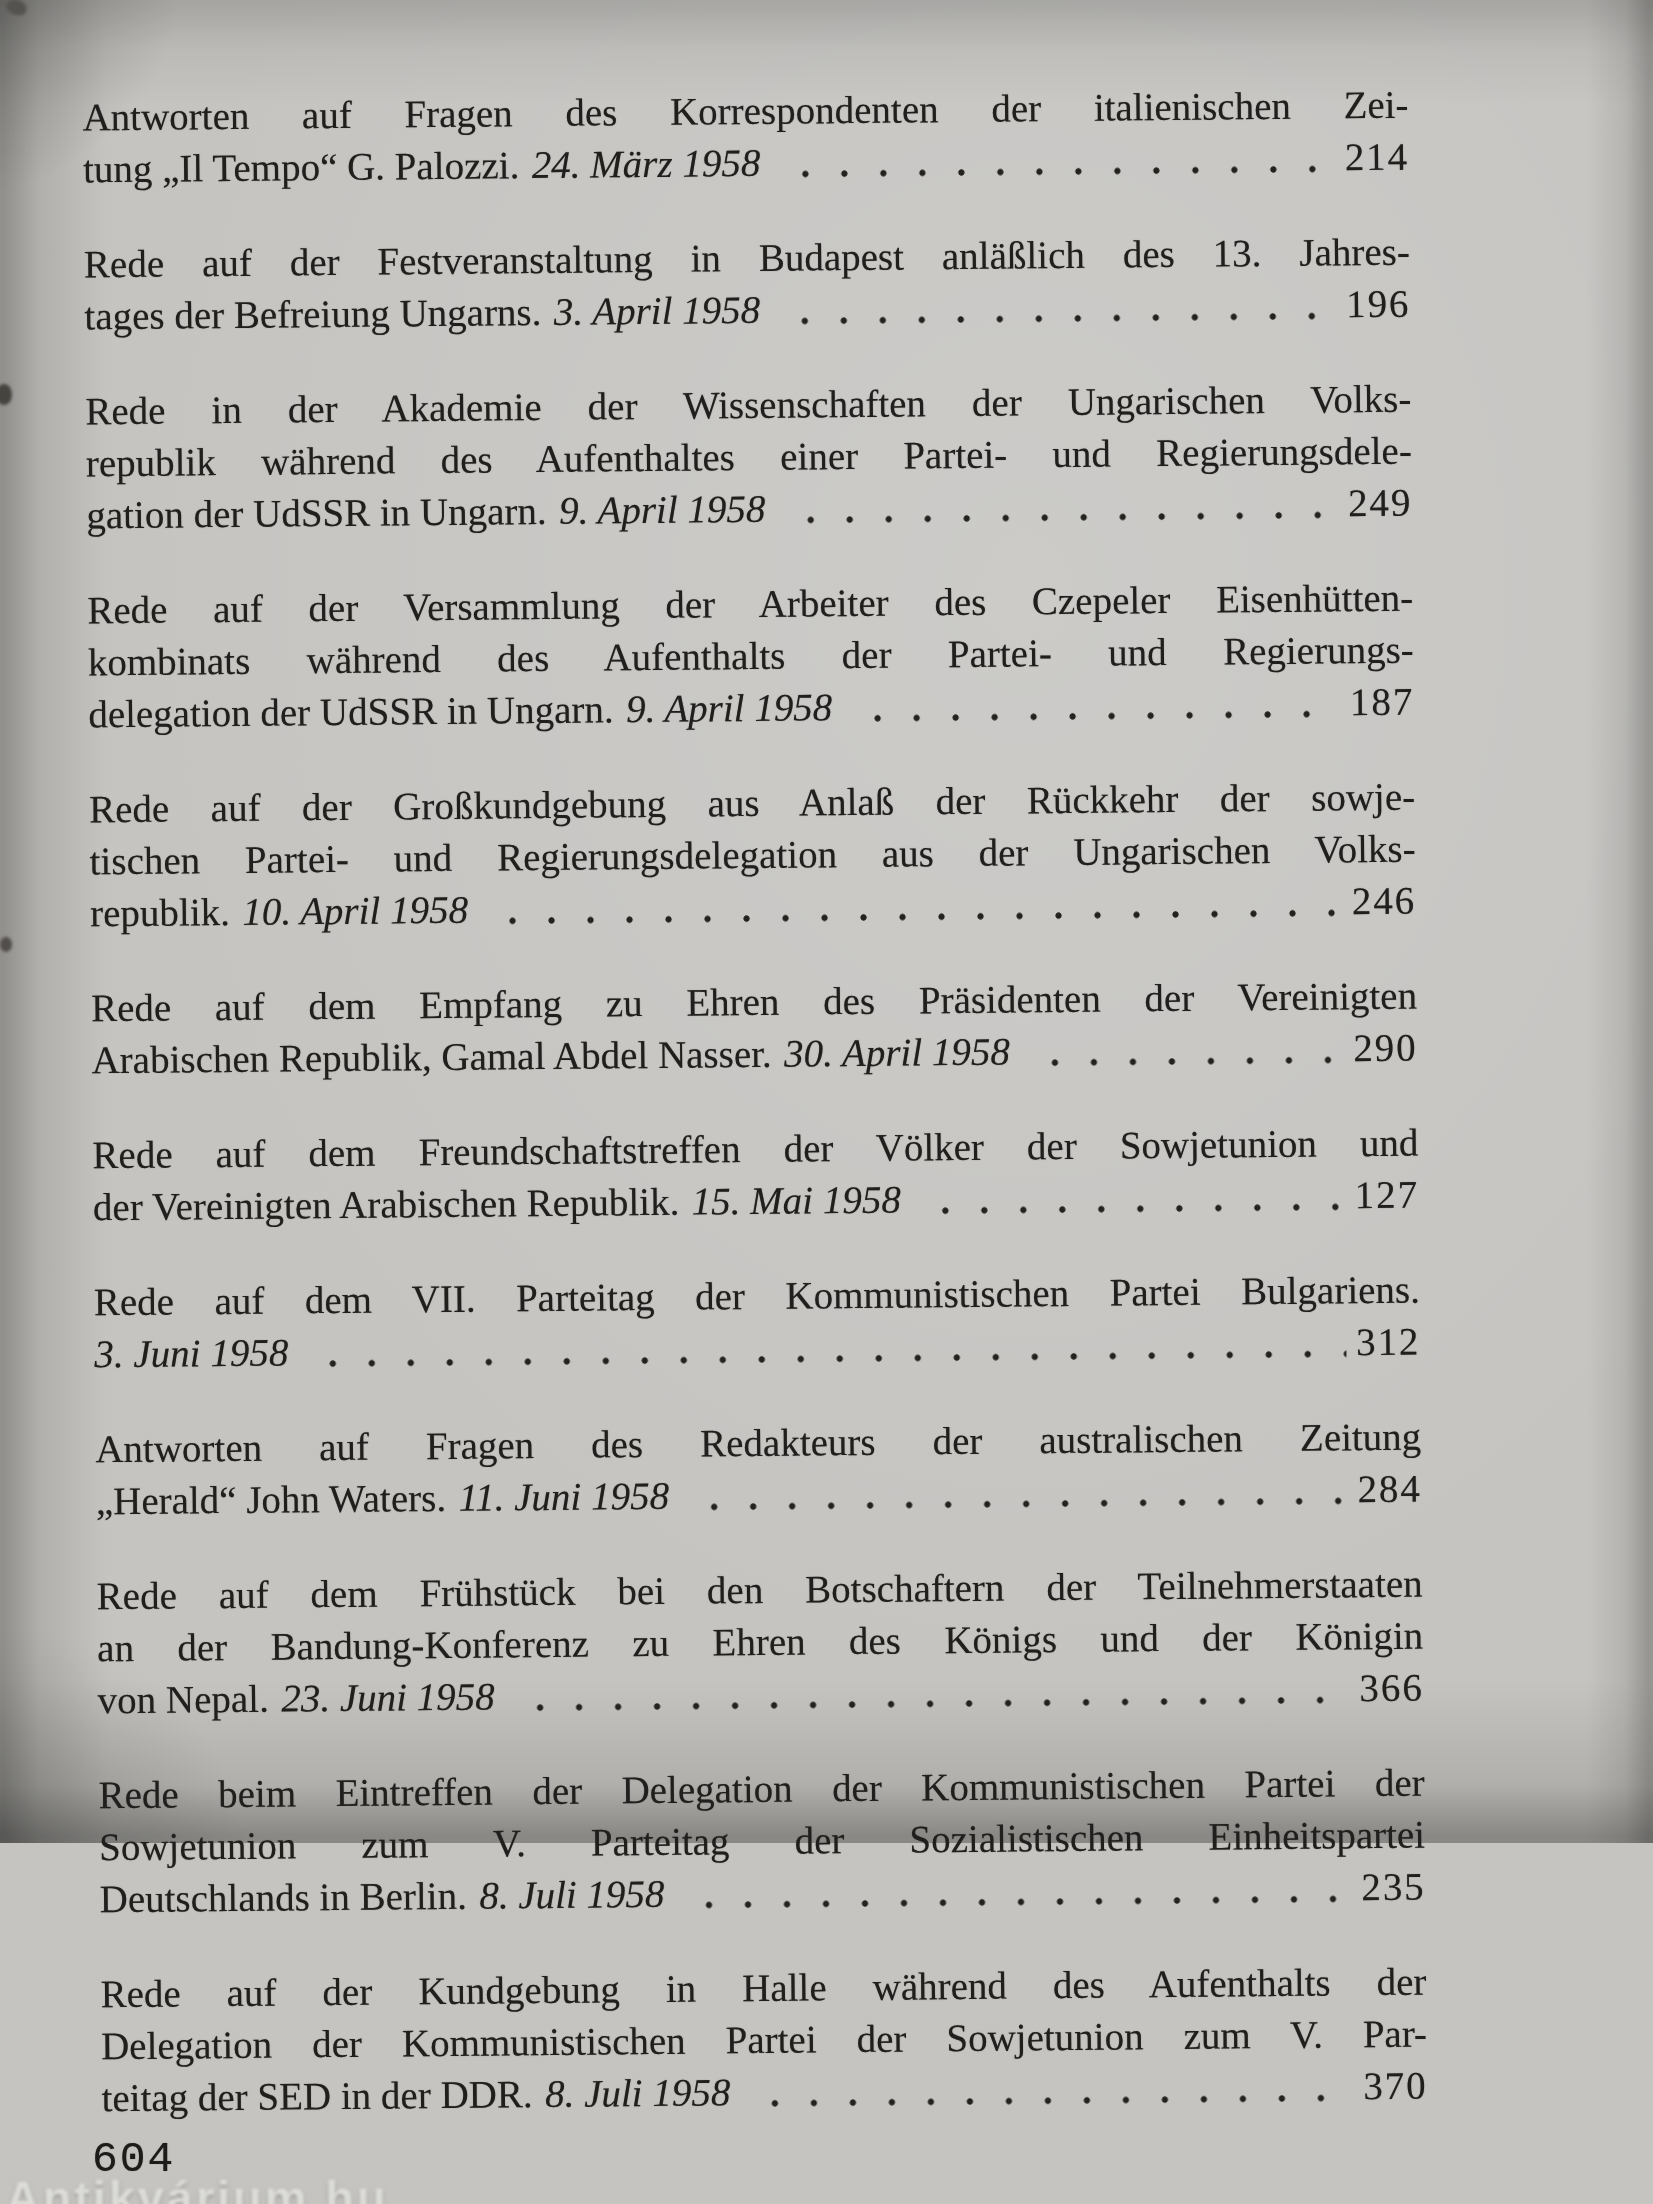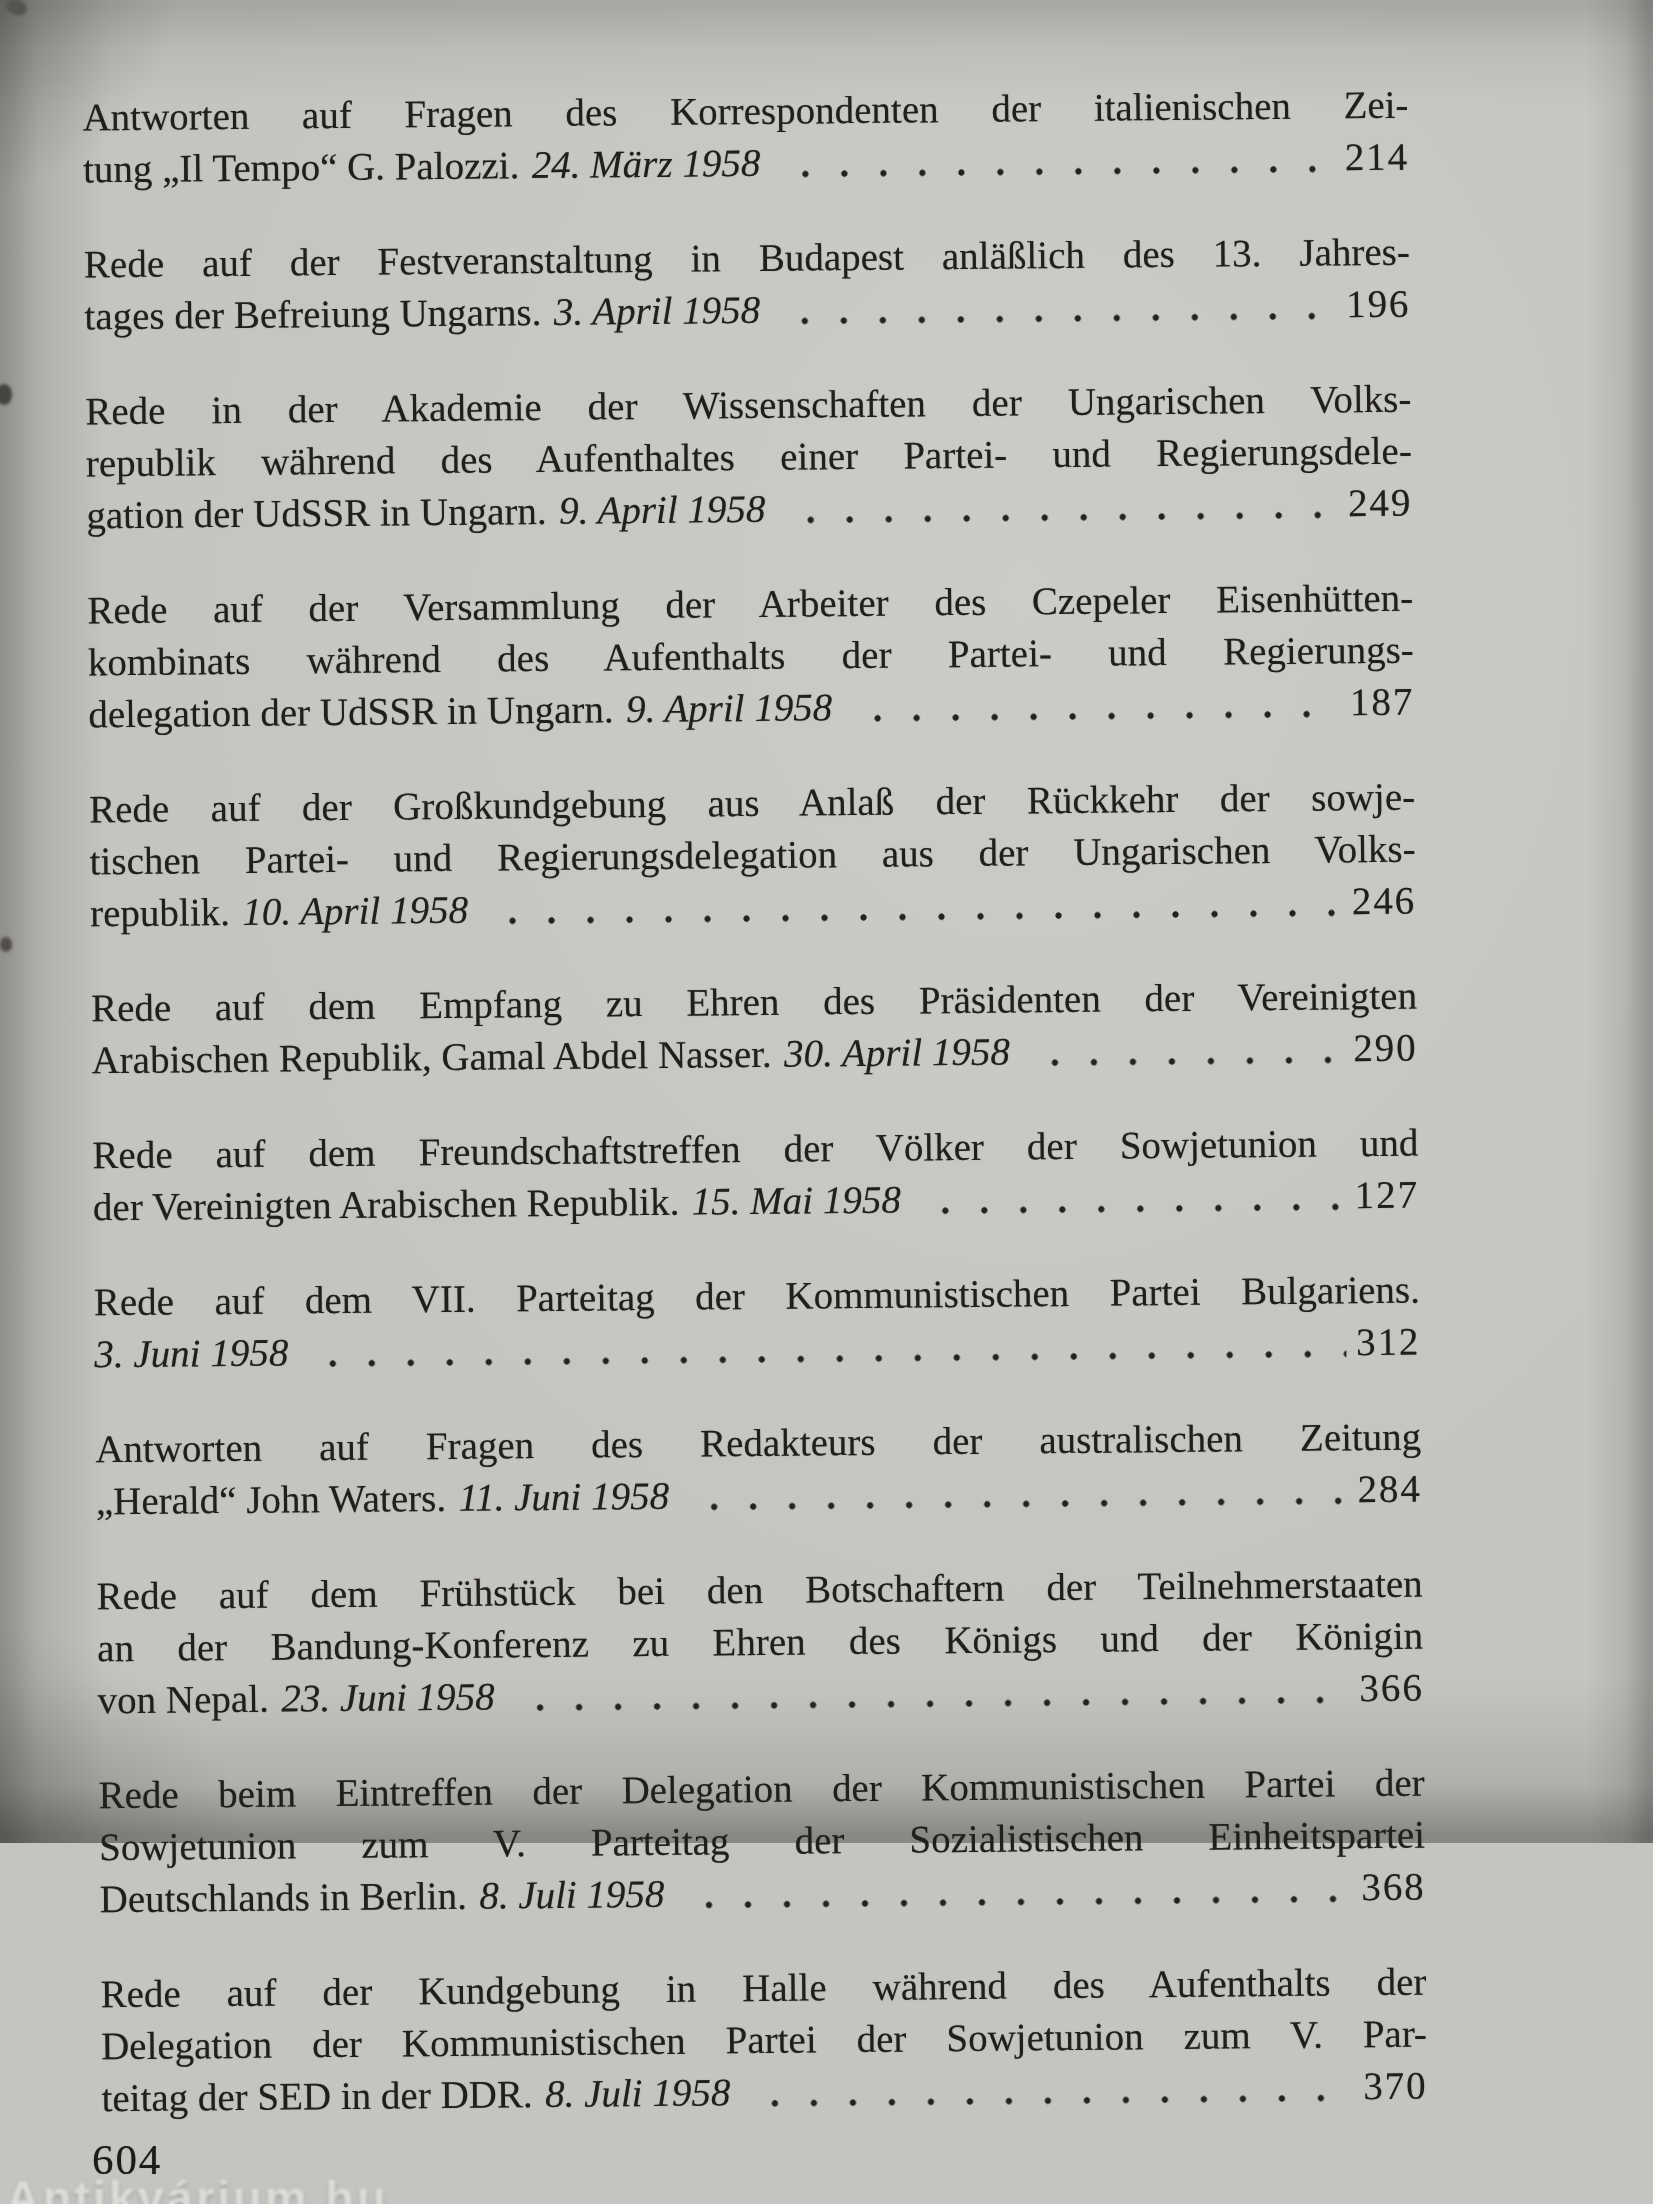--- a/index.html
+++ b/index.html
@@ -58,21 +58,21 @@
     background-image: radial-gradient(circle, #23221f 2.7px, rgba(0,0,0,0) 3.5px);
     background-size: 39px 8.7px;
     background-repeat: repeat-x;
     background-position: left 7.8px bottom 10.7px;
   }
   .pnum { white-space: nowrap; letter-spacing: 1.9px; }
   .folio {
     position: absolute;
     left: 92px;
     top: 2135px;
-    font-family: Liberation Serif, serif;
+    font-family: Liberation Mono, monospace;
     font-size: 43px;
     color: #1d1c1a;
     text-shadow: 0 0 1px rgba(45,42,38,0.6);
     letter-spacing: 1.9px;
   }
   .watermark {
     position: absolute;
     left: 5.8px;
     top: 2170px;
     font-family: "Liberation Sans", sans-serif;
@@ -190,21 +190,21 @@
           <span class="pnum">366</span>
         </div>
       </div>
       <div class="entry">
         <div class="line body">Rede beim Eintreffen der Delegation der Kommunistischen Partei der</div>
         <div class="line body">Sowjetunion zum V. Parteitag der Sozialistischen Einheitspartei</div>
         <div class="line last">
           <span class="tail">Deutschlands in Berlin.</span>
           <span class="date">8. Juli 1958</span>
           <span class="leader"></span>
-          <span class="pnum">368</span>
+          <span class="pnum">235</span>
         </div>
       </div>
       <div class="entry">
         <div class="line body">Rede auf der Kundgebung in Halle während des Aufenthalts der</div>
         <div class="line body">Delegation der Kommunistischen Partei der Sowjetunion zum V. Par-</div>
         <div class="line last">
           <span class="tail">teitag der SED in der DDR.</span>
           <span class="date">8. Juli 1958</span>
           <span class="leader"></span>
           <span class="pnum">370</span>

